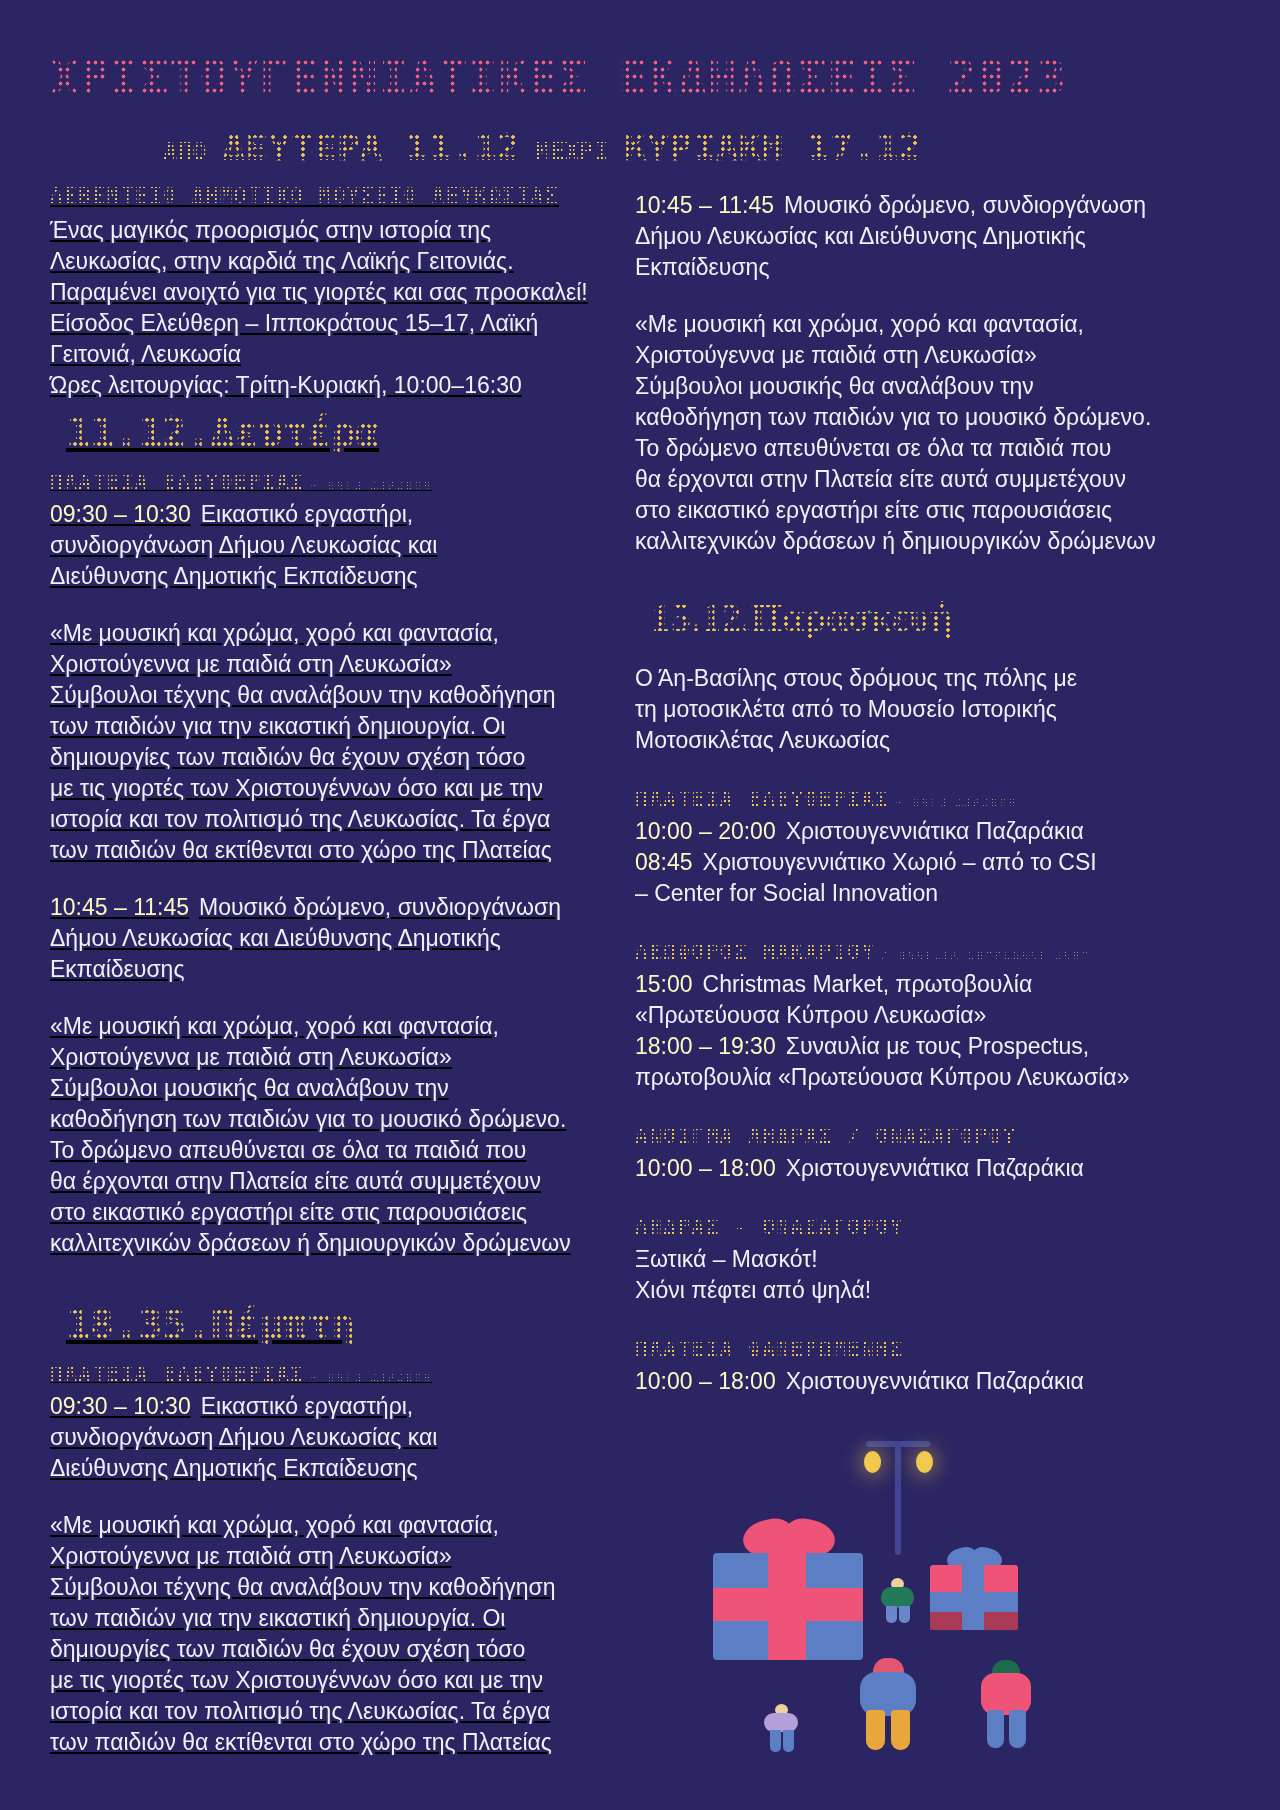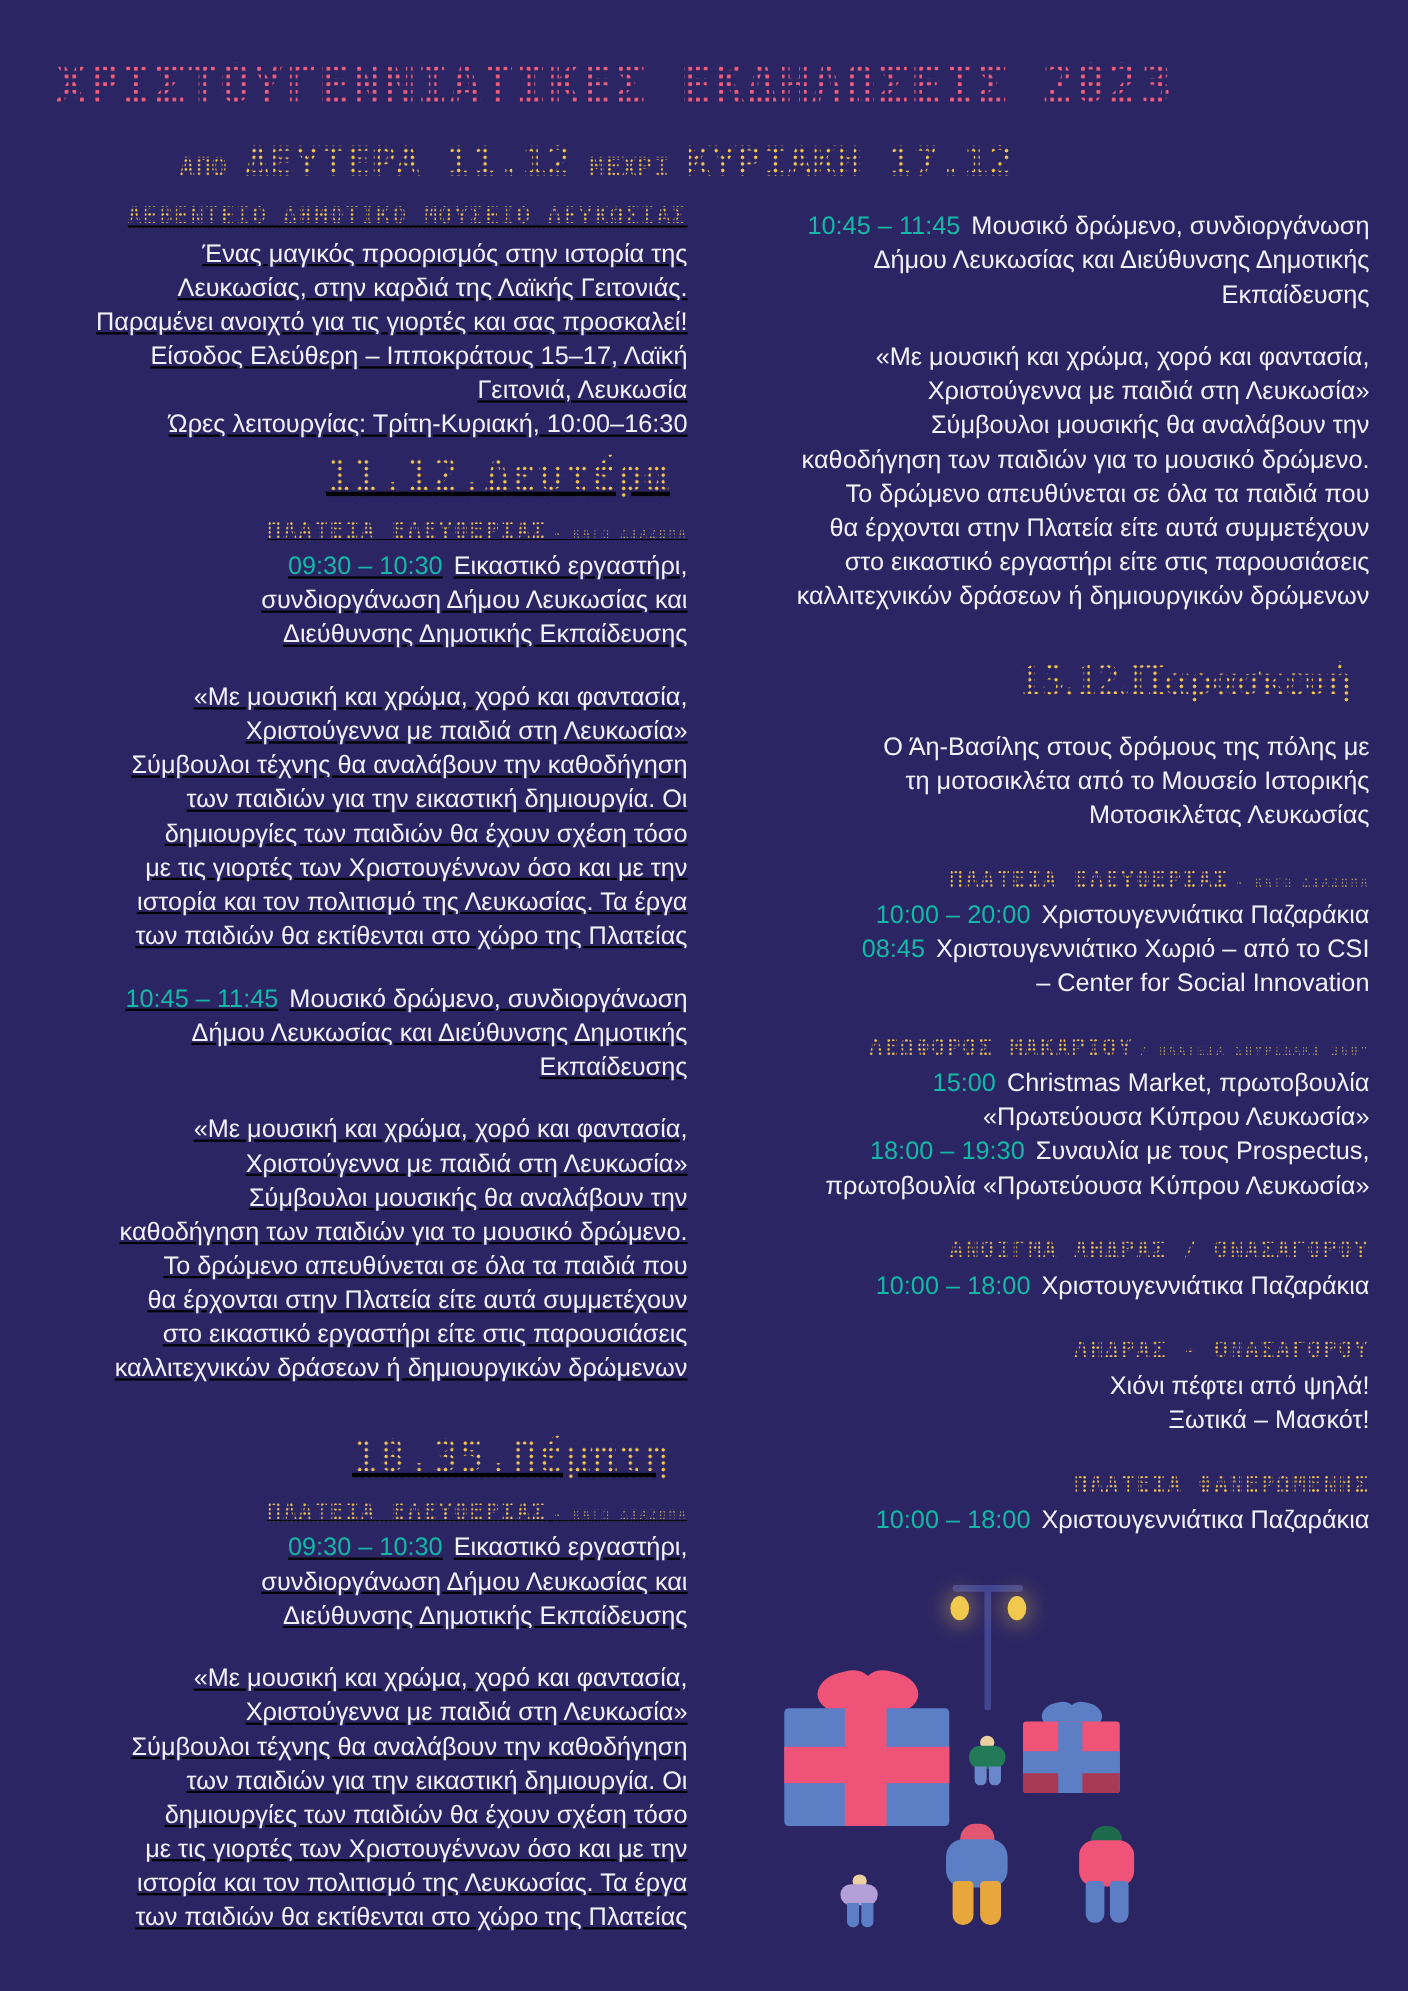--- a/index.html
+++ b/index.html
@@ -2,21 +2,20 @@
 <html lang="el"><head>
 <meta charset="utf-8">
 <style>
   html,body{margin:0;padding:0;background:#1e1a46;}
   .page{
     position:relative;
     width:1280px;height:1810px;
     background:#2b2563;
     overflow:hidden;
     font-family:"Liberation Sans",sans-serif;
-    text-align:right;
   }
   
   .px{
     font-family:"DejaVu Sans Mono",monospace;
     font-weight:700;
     color:var(--c);
     line-height:1.05;
   }
   @supports ((-webkit-background-clip: text)) {
     .px{
@@ -43,21 +42,21 @@
   .col.left {left:50px; top:185px;width:575px;text-decoration:underline;}
   .col.right{left:635px;top:190px;width:610px;}
   .body{
     margin:0;
     font-size:23px;
     line-height:31px;
     color:#f2f0f7;
     white-space:pre-line;
   }
   .gap{margin-top:26px;}
-  .time{color:#14b8a6;margin-right:10px;}
+  .time{color:#fef9c3;margin-right:10px;}
   .etext{white-space:pre-line;}
   
   .illus *{position:absolute;}
   .illus{position:absolute;inset:0;}
   .round{border-radius:50%;}
 </style>
 </head>
 <body>
 
 <div class="page">
@@ -173,22 +172,22 @@
 πρωτοβουλία «Πρωτεύουσα Κύπρου Λευκωσία»</span></p>
 
     <h3 class="vh sec">
       <span class="px venue">ΑΝΟΙΓΜΑ ΛΗΔΡΑΣ / ΟΝΑΣΑΓΟΡΟΥ</span>
     </h3>
     <p class="body"><span class="time">10:00 – 18:00</span><span class="etext">Χριστουγεννιάτικα Παζαράκια</span></p>
 
     <h3 class="vh sec">
       <span class="px venue">ΛΗΔΡΑΣ - ΟΝΑΣΑΓΟΡΟΥ</span>
     </h3>
+    <p class="body">Ξωτικά – Μασκότ!</p>
     <p class="body">Χιόνι πέφτει από ψηλά!</p>
-    <p class="body">Ξωτικά – Μασκότ!</p>
 
     <h3 class="vh sec">
       <span class="px venue">ΠΛΑΤΕΙΑ ΦΑΝΕΡΩΜΕΝΗΣ</span>
     </h3>
     <p class="body"><span class="time">10:00 – 18:00</span><span class="etext">Χριστουγεννιάτικα Παζαράκια</span></p>
 
   </section>
 
   <div class="illus">
 

